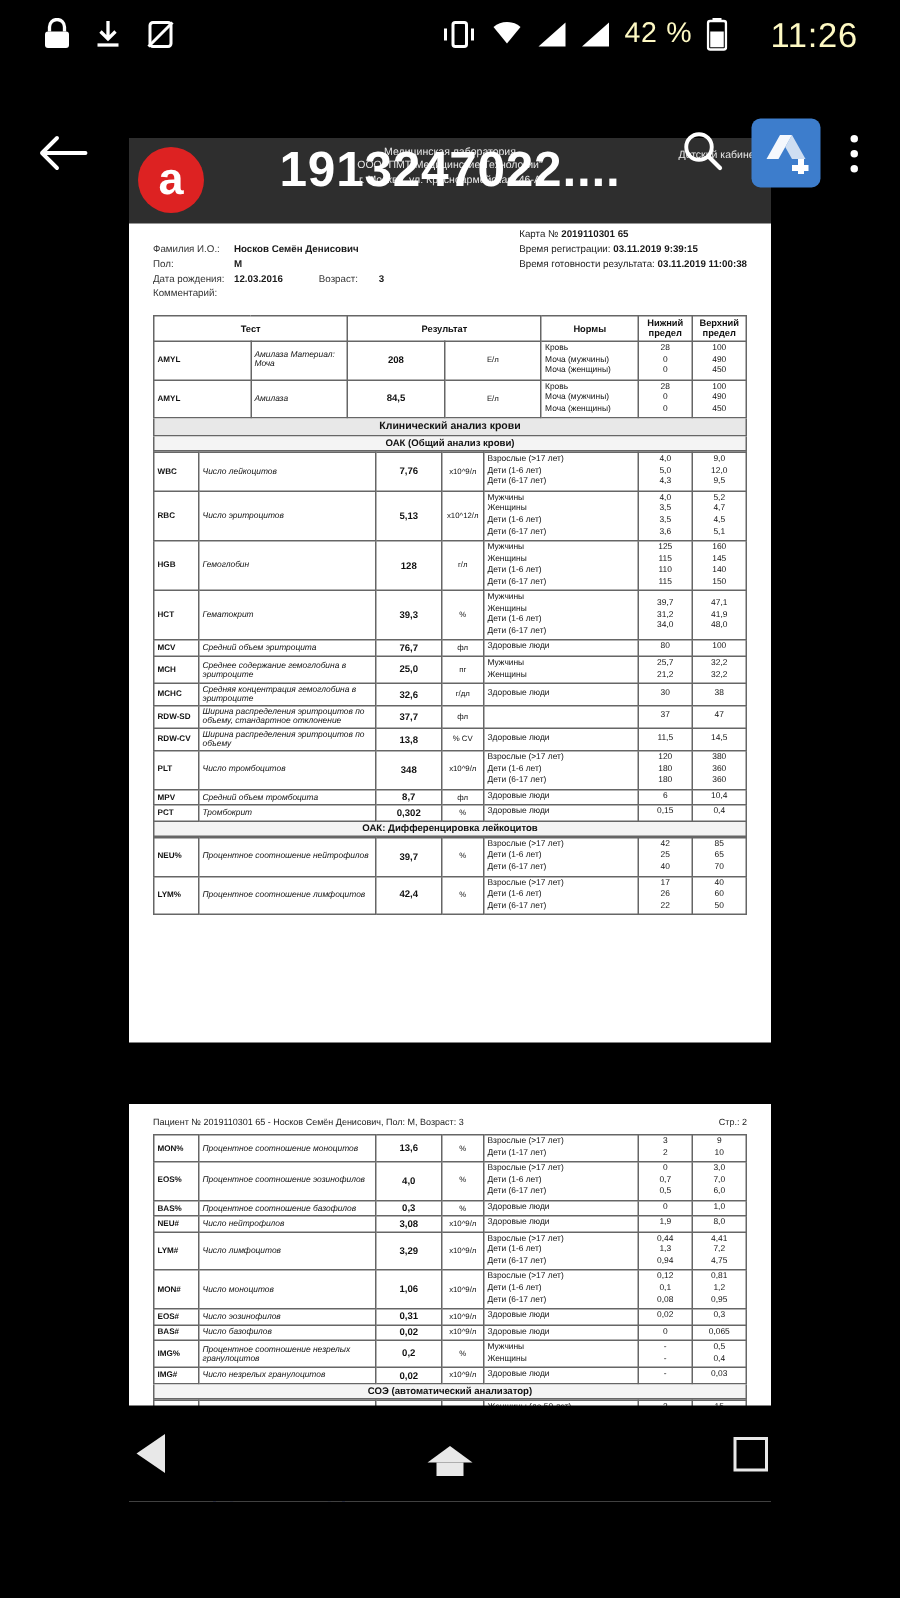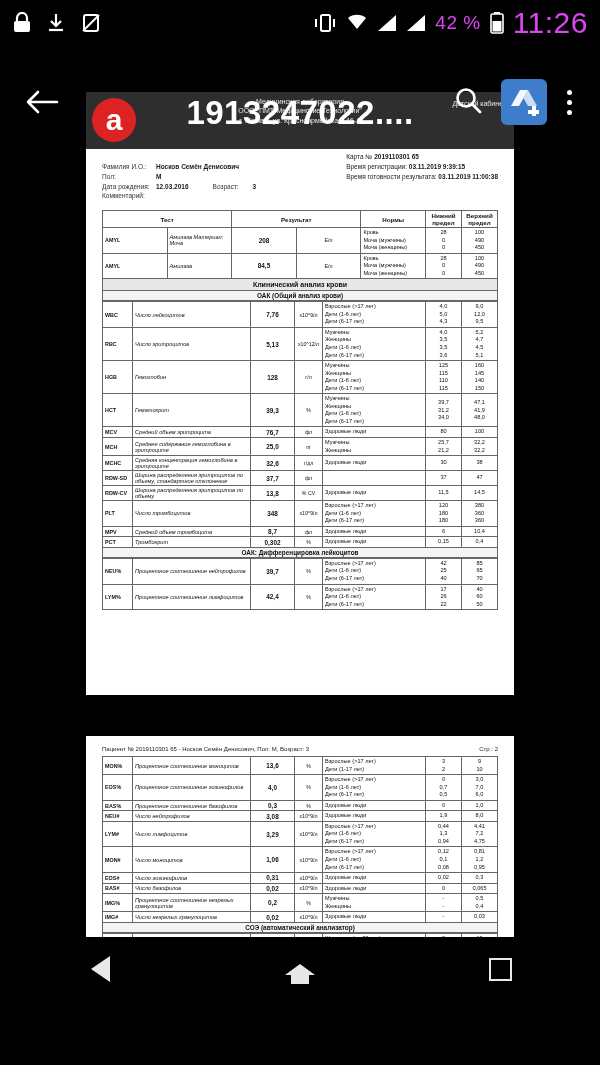--- a/index.html
+++ b/index.html
@@ -6,30 +6,30 @@
   html, body {
     width: 600px; height: 1065px;
     background: #000;
     font-family: "Liberation Sans", sans-serif;
     overflow: hidden;
   }
 
   
   .statusbar {
     height: 46px; width: 100%;
-    background: #000; color: #d946ef;
+    background: #000; color: #fef9c3;
     display: flex; align-items: center;
-    padding: 0 12px;
+    padding: 0 28px;
     font-size: 20px;
   }
   .statusbar .left { display: flex; align-items: center; gap: 14px; }
   .statusbar .spacer { flex: 1; }
   .statusbar .right { display: flex; align-items: center; gap: 9px; }
   .statusbar .battpct { font-size: 19px; letter-spacing: .5px; }
-  .statusbar .clock { font-size: 30px; margin-left: 0; letter-spacing: .5px; }
+  .statusbar .clock { font-size: 23px; margin-left: 20px; letter-spacing: .5px; }
   .sicon { display: inline-block; line-height: 0; }
 
   
   .app {
     position: relative;
     width: 600px; height: 1065px - 46px;
     height: 955px;
     background: #000;
   }
 

